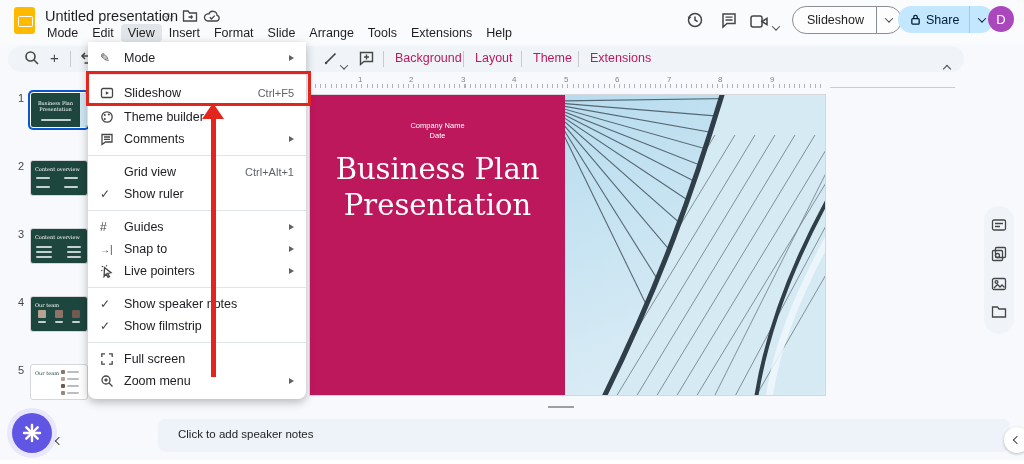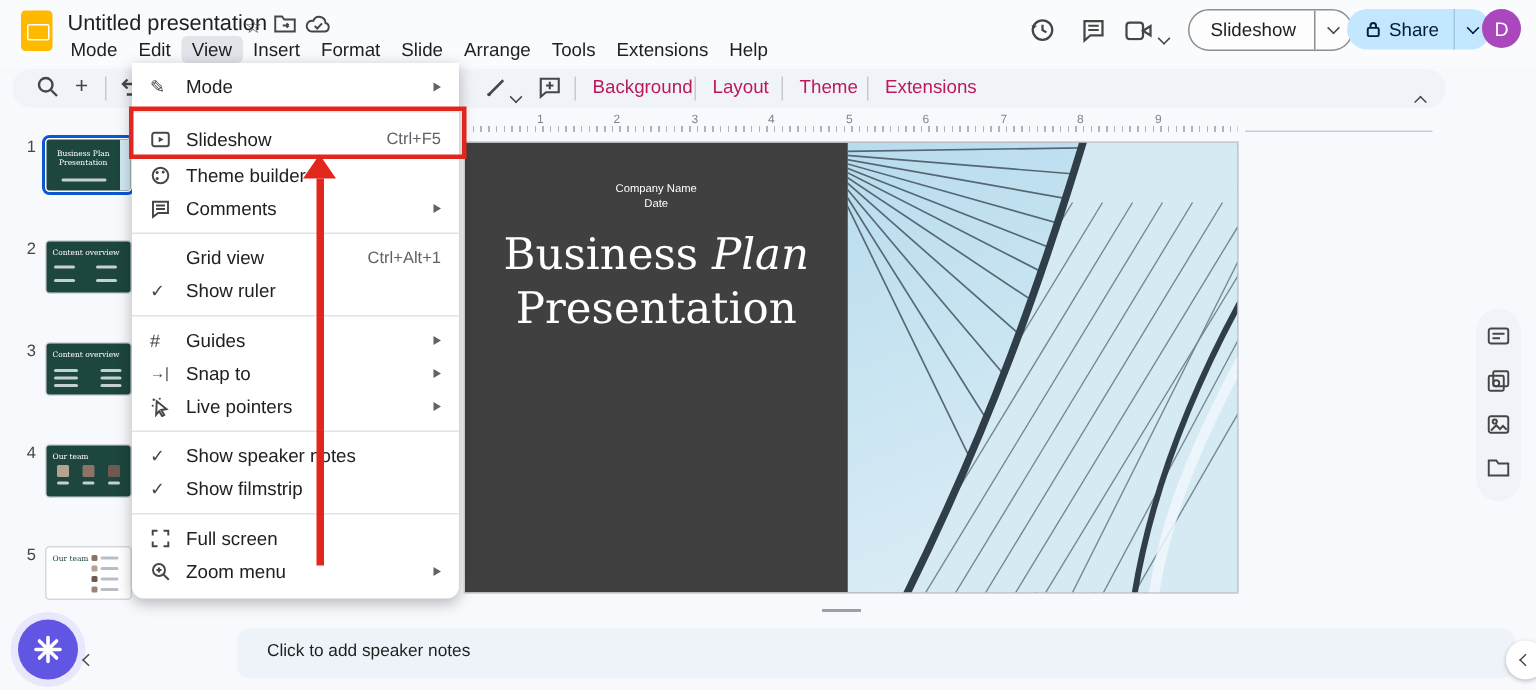--- a/index.html
+++ b/index.html
@@ -38,21 +38,21 @@
   .tb-ic{position:absolute;top:4px;color:#444746;}
   .tb-sep{position:absolute;top:5px;width:1px;height:16px;background:#c6cacf;}
   .tb-lbl{position:absolute;top:5px;font-size:12.5px;color:#be185d;}
   
   #ruler{position:absolute;left:310px;top:76px;width:515px;height:12px;}
   #ruler .ticks{position:absolute;left:0;bottom:0;width:100%;height:4px;
       background:repeating-linear-gradient(to right,#aeb4ba 0 1px,transparent 1px 5.15px);}
   #ruler .num{position:absolute;top:-1px;font-size:8px;color:#80868b;}
   #ruler-tail{position:absolute;left:830px;top:87px;width:125px;height:1px;background:#c9cdd2;}
   
-  #slide{position:absolute;left:310px;top:95px;width:515px;height:300px;background:#404040;
+  #slide{position:absolute;left:310px;top:95px;width:515px;height:300px;background:#be185d;
       outline:1px solid #d4d8dd;overflow:hidden;}
   #slide .company{position:absolute;left:0;top:26px;width:255px;text-align:center;color:#fff;
       font-size:7.5px;line-height:10px;}
   #slide .title{position:absolute;left:0;top:56px;width:255px;text-align:center;color:#fff;
       font-family:"DejaVu Serif", serif;font-size:29px;line-height:36px;}
   #slide .body{position:absolute;left:22px;top:238px;width:211px;text-align:center;color:#e9efee;
       font-size:8px;line-height:11px;}
   #slide-img{position:absolute;left:255px;top:0;width:260px;height:300px;}
   #notes-handle{position:absolute;left:548px;top:406px;width:26px;height:2px;background:#9aa0a6;}
   
@@ -232,21 +232,21 @@
     <span class="num" style="left:460px;">9</span>
   </div>
   <div id="ruler-tail"></div>
 
   <div id="slide">
     <div class="company">
       <div>Company Name</div>
         <div>Date</div>
     </div>
     <div class="title">
-      <span>Business </span><span style="font-style:italic;">Plan</span><br>
+      <span>Business </span><span style="">Plan</span><br>
       <span>Presentation</span>
     </div>
     <svg id="slide-img" viewBox="0 0 260 300" preserveAspectRatio="none">
       <defs>
         <linearGradient id="sky" x1="0" y1="0" x2="0.35" y2="1">
           <stop offset="0" stop-color="#b7dcee"></stop>
             <stop offset="1" stop-color="#dcedf6"></stop>
         </linearGradient>
         <clipPath id="panelclip">
             <path d="M160 -10 C 130 90, 95 190, 35 310 L 265 310 L 265 -10 Z"></path>

